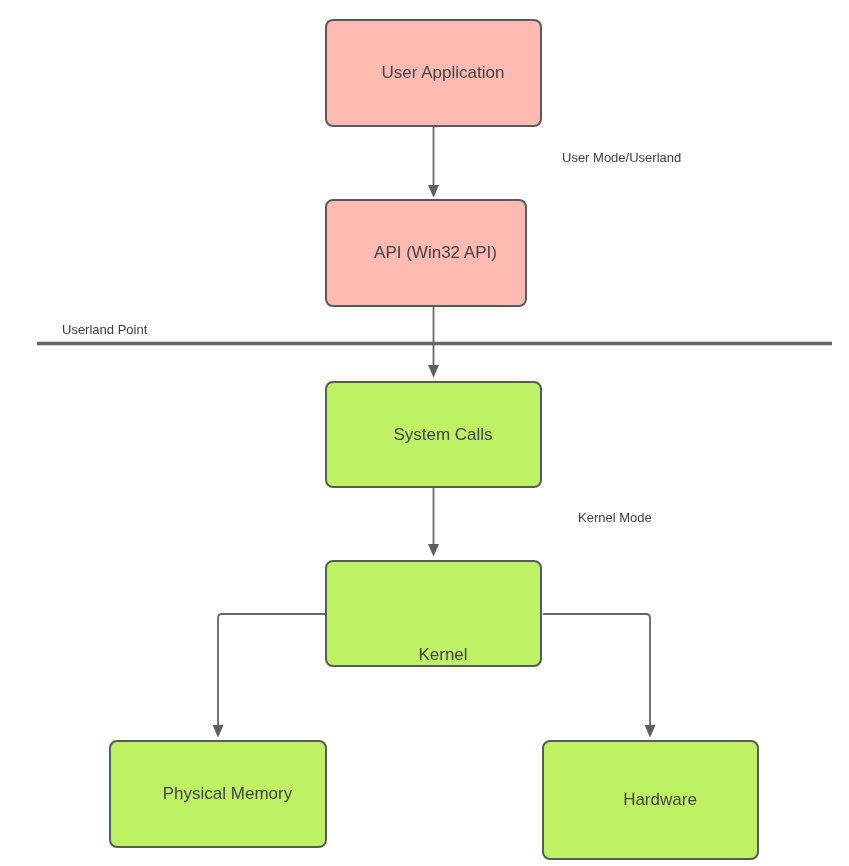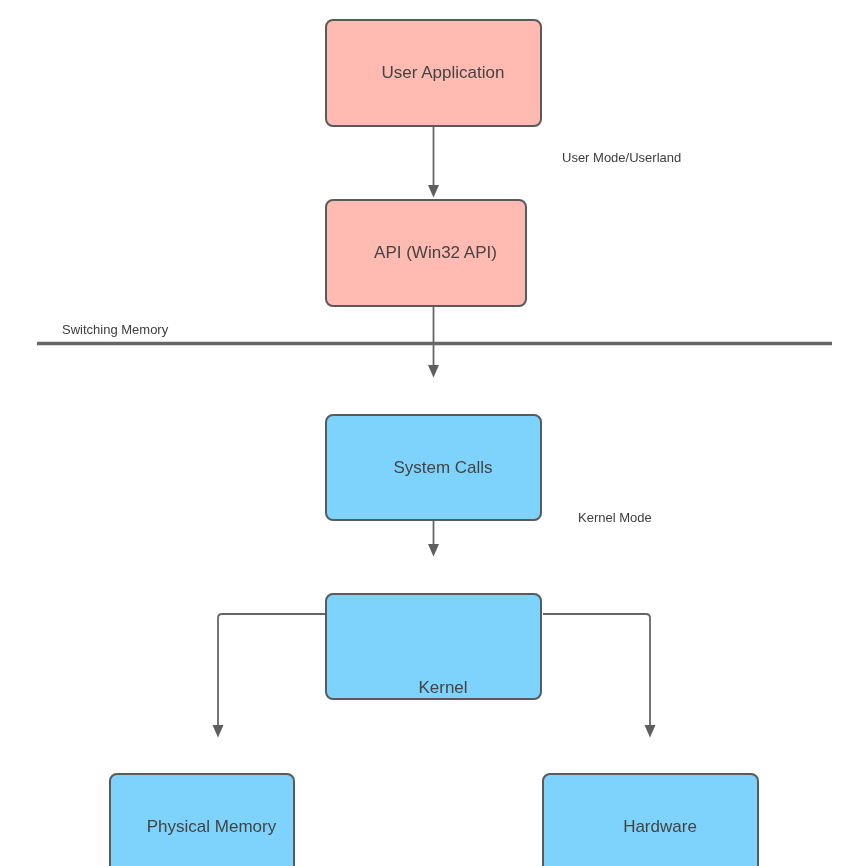--- a/index.html
+++ b/index.html
@@ -30,36 +30,36 @@
     border-radius: 8px;
     display: flex;
     align-items: center;
     justify-content: center;
     font-size: 17px;
     color: #444444;
     text-align: center;
     padding-left: 19px;
   }
   .node.pink { background: #ffbab2; }
-  .node.blue { background: #7dd3fc; margin-top: 33px; }
+  .node.blue { background: #bef264; }
 
   .annotation {
     position: absolute;
     font-size: 13px;
     color: #3d3d3d;
     white-space: nowrap;
   }
 
   
   #node-user-application { left: 325px; top: 19px;  width: 217px; height: 108px; }
   #node-api              { left: 325px; top: 199px; width: 202px; height: 108px; }
   #node-system-calls     { left: 325px; top: 381px; width: 217px; height: 107px; }
   #node-kernel           { left: 325px; top: 560px; width: 217px; height: 107px; align-items: flex-end; }
-  #node-physical-memory  { left: 109px; top: 740px; width: 186px; height: 108px; }
-  #node-hardware         { left: 542px; top: 740px; width: 217px; height: 108px; }
+  #node-physical-memory  { left: 109px; top: 740px; width: 218px; height: 108px; }
+  #node-hardware         { left: 542px; top: 740px; width: 217px; height: 120px; }
 
   #label-user-mode       { left: 562px; top: 150px; }
   #label-switching-point { left: 62px;  top: 322px; }
   #label-kernel-mode     { left: 578px; top: 510px; }
 </style>
 </head>
 <body>
 
 <div id="canvas">
 
@@ -102,17 +102,17 @@
   <div id="node-physical-memory" class="node blue">
     <span>Physical Memory</span>
   </div>
 
   <div id="node-hardware" class="node blue">
     <span>Hardware</span>
   </div>
 
   <div id="label-user-mode" class="annotation">User Mode/Userland</div>
 
-  <div id="label-switching-point" class="annotation">Switching Memory</div>
+  <div id="label-switching-point" class="annotation">Userland Point</div>
 
   <div id="label-kernel-mode" class="annotation">Kernel Mode</div>
 
 </div>
 
 </body></html>

